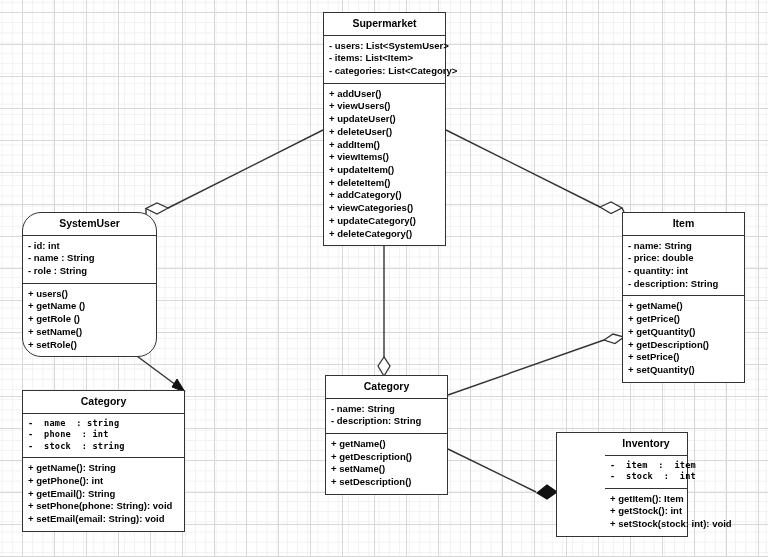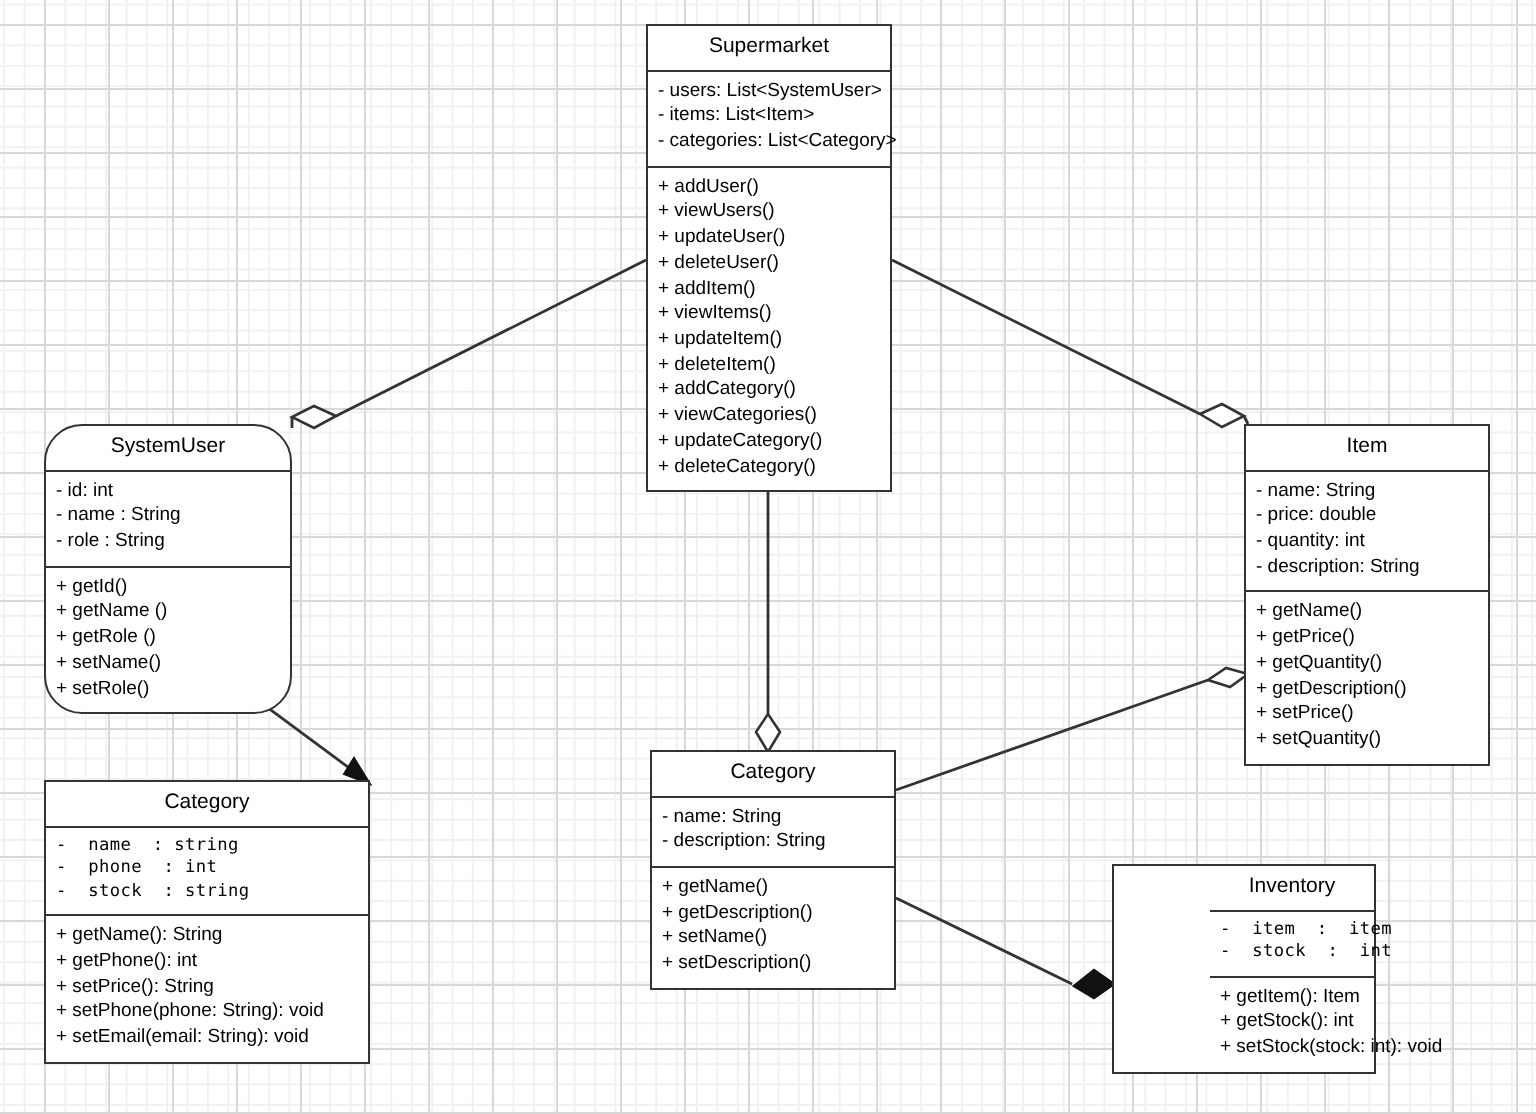--- a/index.html
+++ b/index.html
@@ -36,39 +36,40 @@
   }
   .uml-class {
     position: absolute;
     box-sizing: border-box;
     background: #ffffff;
     border: 1.6px solid #333333;
     z-index: 5;
   }
   .uml-title {
     text-align: center;
-    font-weight: normal;
+    font-weight: bold;
     font-size: 10.5px;
     color: #000000;
     padding: 5px 2px 5px 2px;
     border-bottom: 1.6px solid #333333;
     line-height: 1.1;
   }
   .uml-compartment {
     padding: 4px 5px 5px 5px;
     border-bottom: 1.6px solid #333333;
   }
   .uml-compartment:last-child {
     border-bottom: none;
   }
   .uml-line {
     font-size: 9.5px;
     color: #000000;
     line-height: 1.34;
     white-space: pre;
+    font-weight: bold;
   }
   .mono {
     font-family: "DejaVu Sans Mono", "Liberation Mono", monospace;
     font-size: 8.6px;
     letter-spacing: 0.2px;
   }
 </style>
 </head>
 <body>
 
@@ -125,29 +126,29 @@
       <div class="uml-line">+ viewItems()</div>
       <div class="uml-line">+ updateItem()</div>
       <div class="uml-line">+ deleteItem()</div>
       <div class="uml-line">+ addCategory()</div>
       <div class="uml-line">+ viewCategories()</div>
       <div class="uml-line">+ updateCategory()</div>
       <div class="uml-line">+ deleteCategory()</div>
     </div>
   </div>
 
-  <div class="uml-class" style="left:22px; top:212px; width:124px;border-radius:19px;">
+  <div class="uml-class" style="left:22px; top:212px; width:135px;border-radius:19px;">
     <div class="uml-title">SystemUser</div>
     <div class="uml-compartment">
       <div class="uml-line">- id: int</div>
       <div class="uml-line">- name : String</div>
       <div class="uml-line">- role : String</div>
     </div>
     <div class="uml-compartment">
-      <div class="uml-line">+ getId()</div>
+      <div class="uml-line">+ users()</div>
       <div class="uml-line">+ getName ()</div>
       <div class="uml-line">+ getRole ()</div>
       <div class="uml-line">+ setName()</div>
       <div class="uml-line">+ setRole()</div>
     </div>
   </div>
 
   <div class="uml-class" style="left:622px; top:212px; width:123px;">
     <div class="uml-title">Item</div>
     <div class="uml-compartment">
@@ -183,21 +184,21 @@
   <div class="uml-class" style="left:22px; top:390px; width:163px;">
     <div class="uml-title">Category</div>
     <div class="uml-compartment">
       <div class="uml-line mono">-  name  : string</div>
       <div class="uml-line mono">-  phone  : int</div>
       <div class="uml-line mono">-  stock  : string</div>
     </div>
     <div class="uml-compartment">
       <div class="uml-line">+ getName(): String</div>
       <div class="uml-line">+ getPhone(): int</div>
-      <div class="uml-line">+ setPrice(): String</div>
+      <div class="uml-line">+ getEmail(): String</div>
       <div class="uml-line">+ setPhone(phone: String): void</div>
       <div class="uml-line">+ setEmail(email: String): void</div>
     </div>
   </div>
 
   <div class="uml-class" style="left:556px; top:432px; width:132px;padding-left:48px;">
     <div class="uml-title">Inventory</div>
     <div class="uml-compartment">
       <div class="uml-line mono">-  item  :  item</div>
       <div class="uml-line mono">-  stock  :  int</div>

